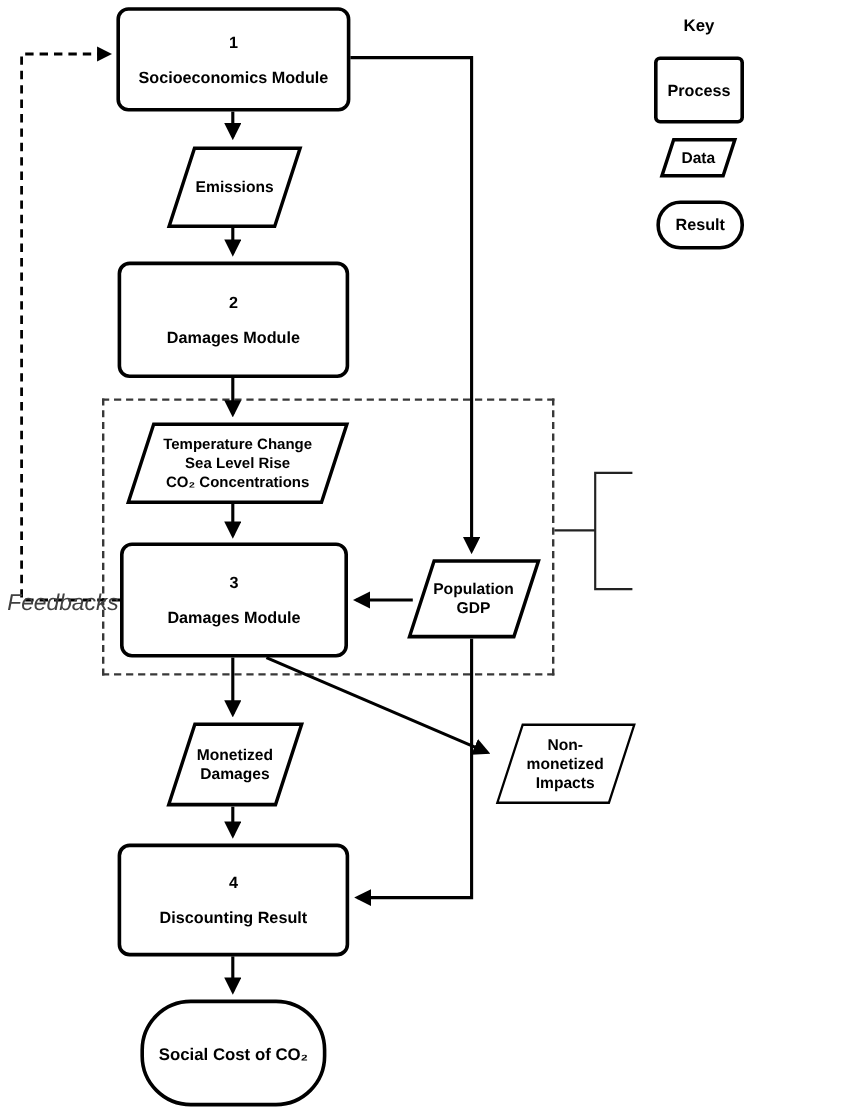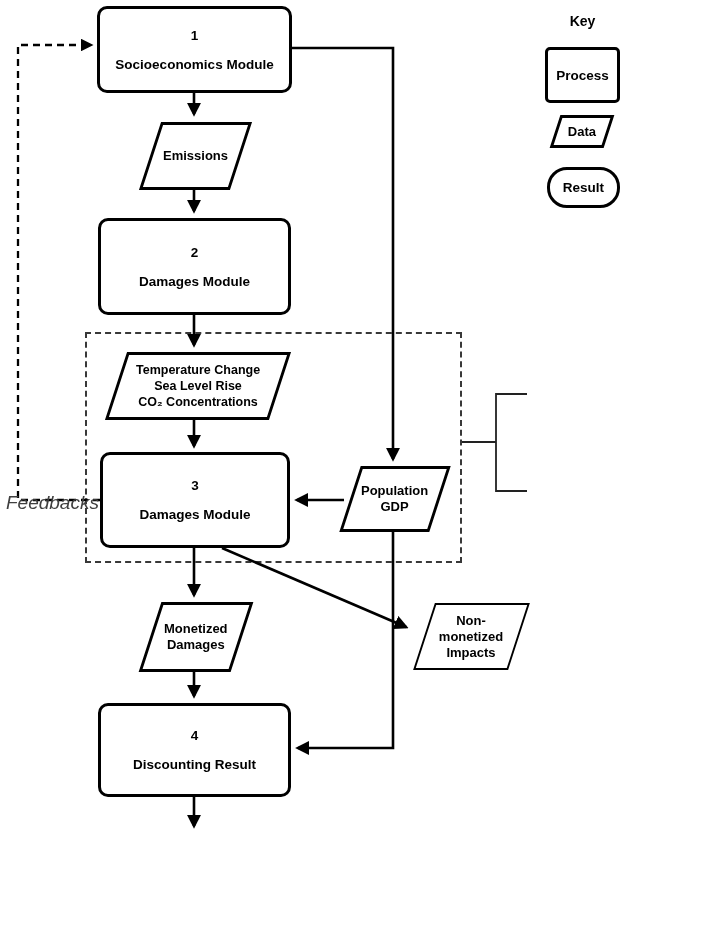--- a/index.html
+++ b/index.html
@@ -120,20 +120,23 @@
       <div>monetized</div>
       <div>Impacts</div>
     </div>
   </div>
 
   <div class="node process" style="left:98px; top:703px; width:193px; height:94px;">
     <span class="num">4</span>
     <span>Discounting Result</span>
   </div>
 
+  <div class="node result-shape" style="left:117px; top:833px; width:155px; height:89px; border-radius:42px; font-size:14px;">
+    <span>Social Cost of CO₂</span>
+  </div>
 
   <div class="key-title" style="left:545px; top:13px; width:75px;">Key</div>
 
   <div class="node" style="left:545px; top:47px; width:75px; height:56px; border:3px solid #000; border-radius:5px; font-weight:700; font-size:13.5px;">
     <span>Process</span>
   </div>
 
   <div class="node para" style="left:555px; top:115px; width:54px; height:33px;">
     <div class="para-inner">Data</div>
   </div>

